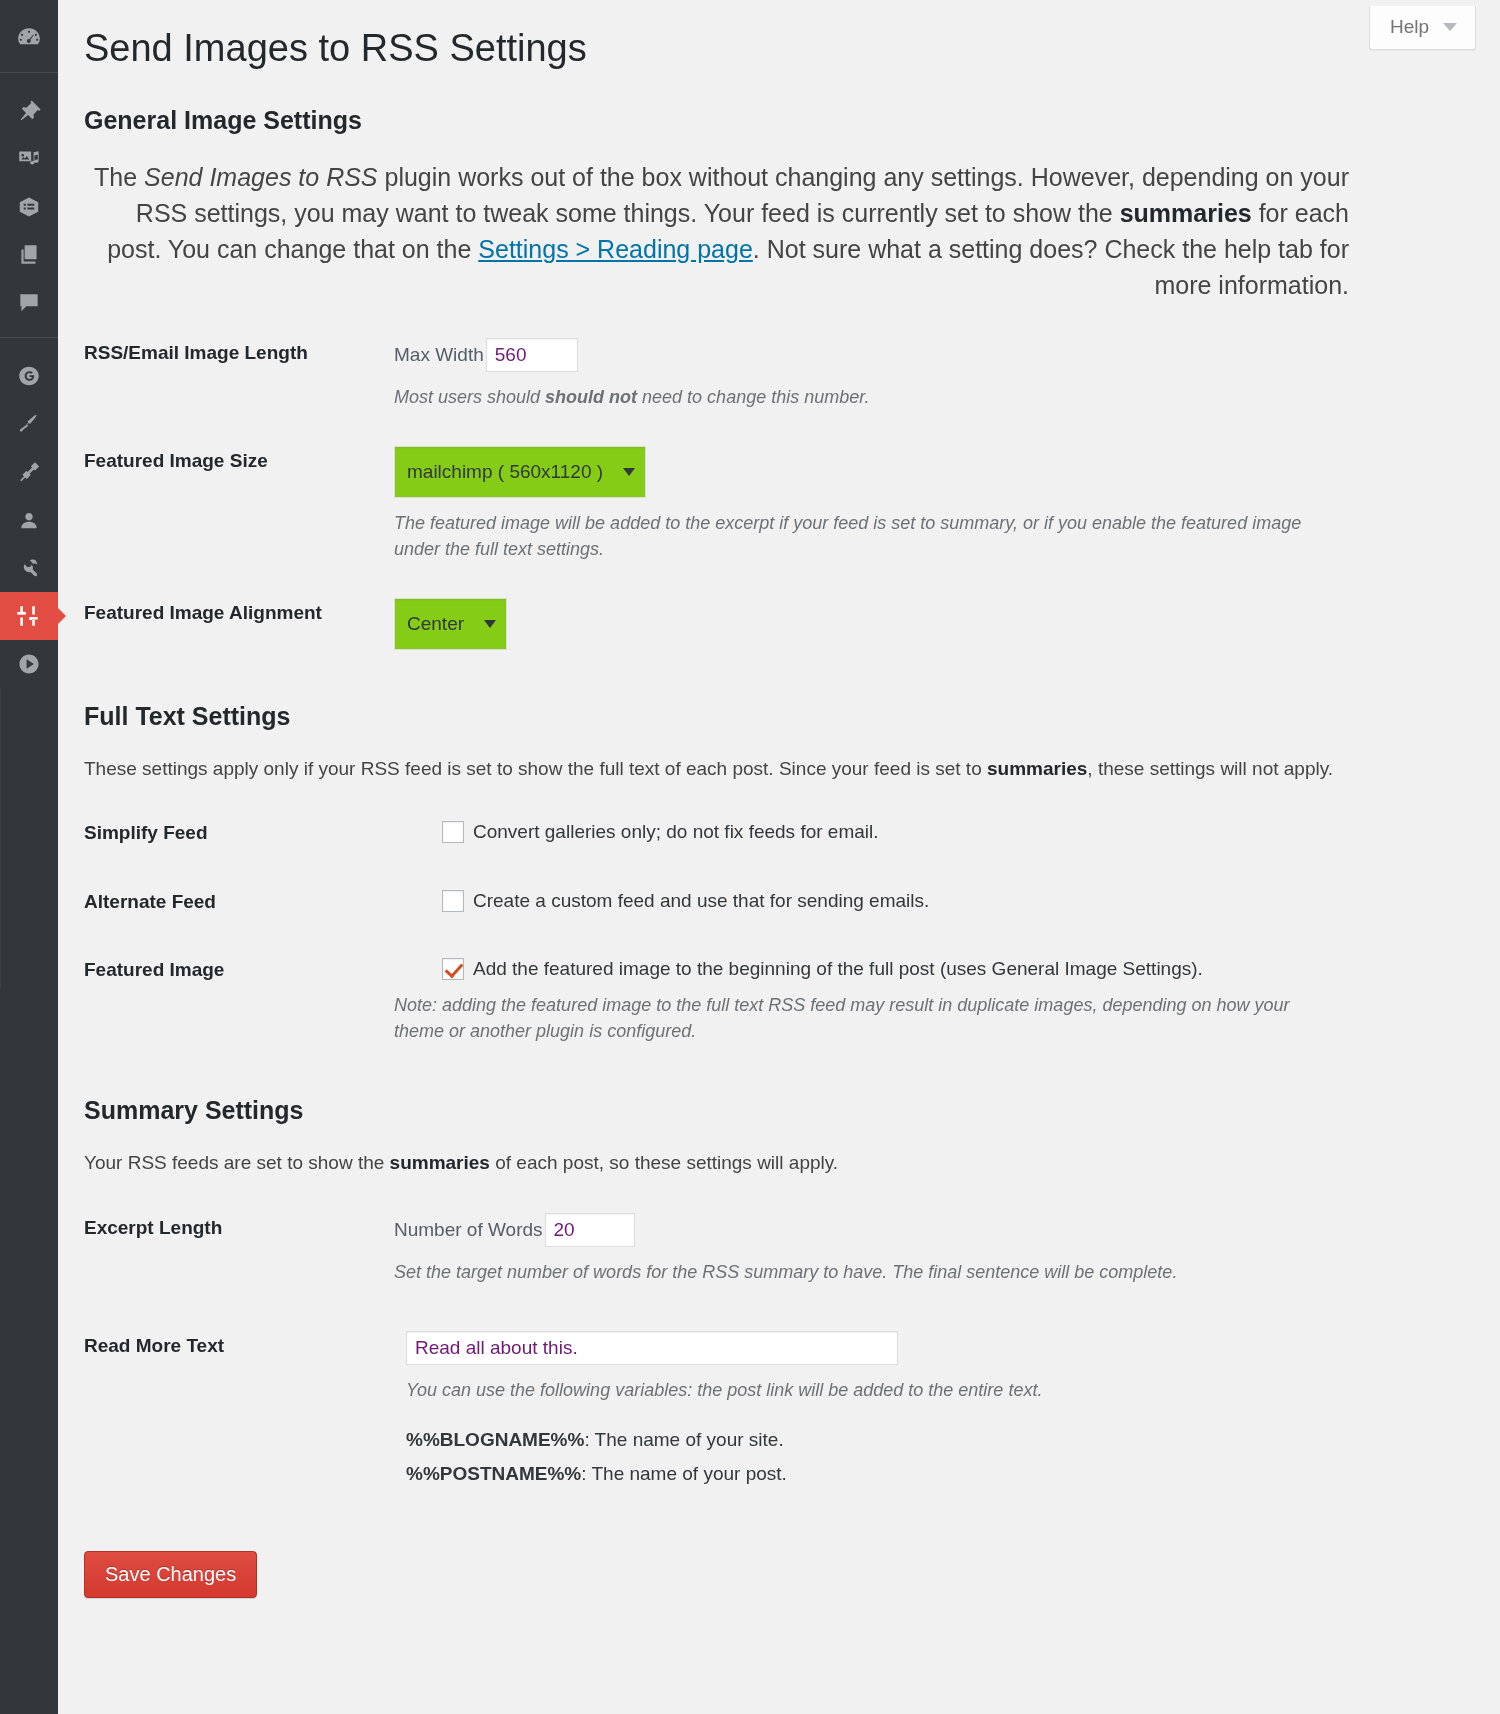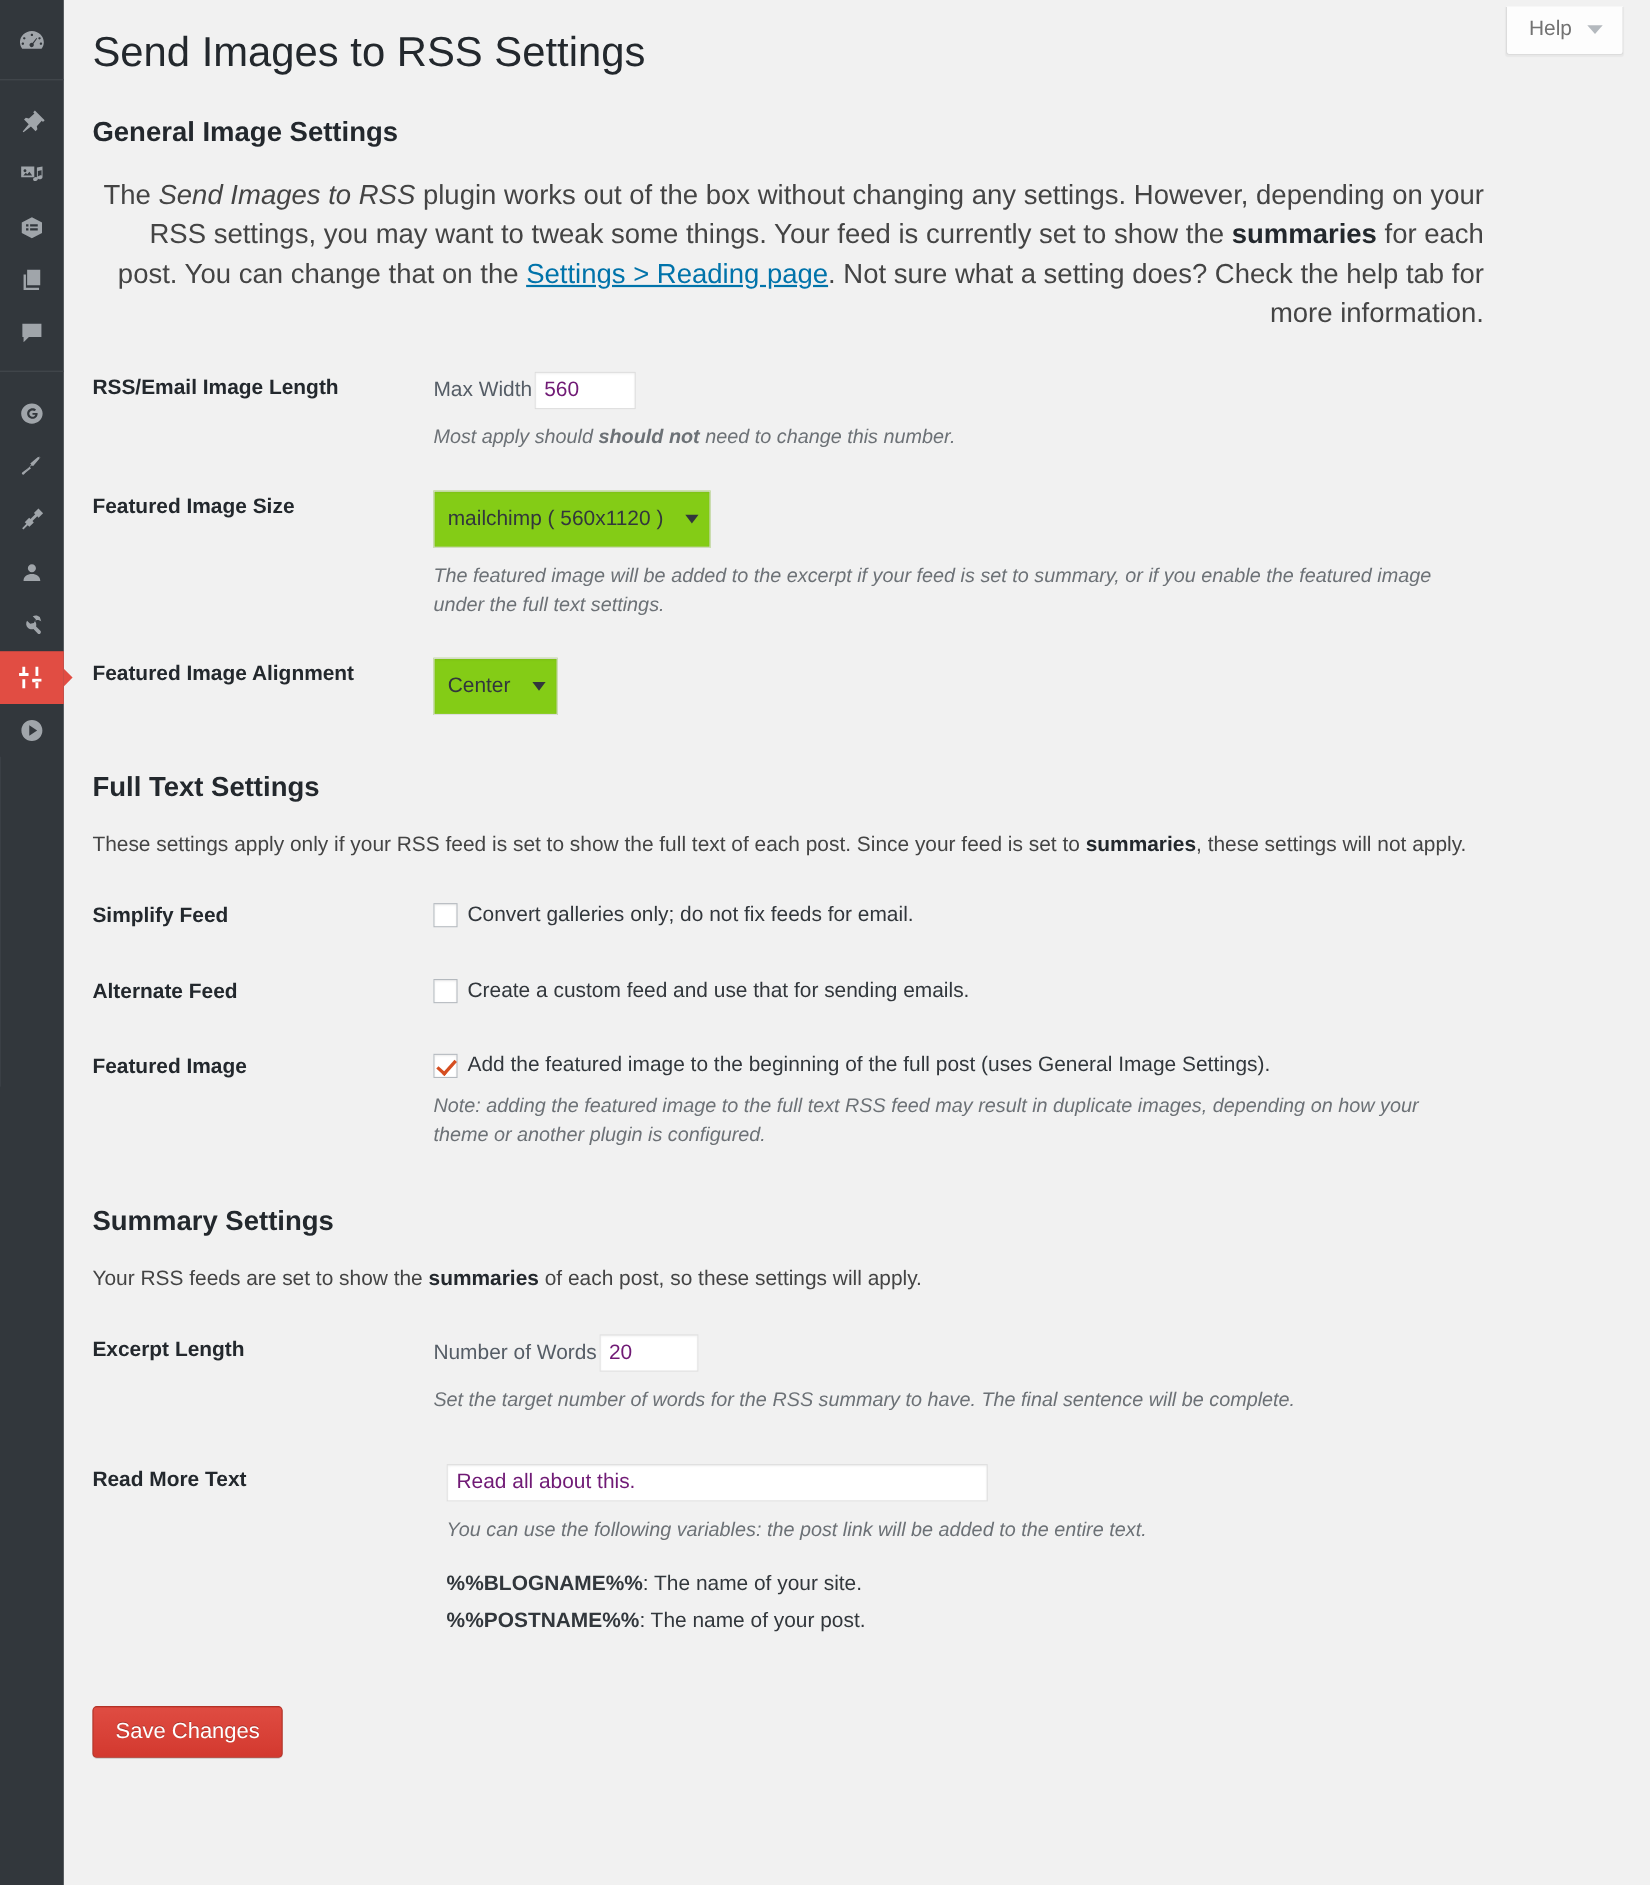--- a/index.html
+++ b/index.html
@@ -204,20 +204,21 @@
     max-width: 940px;
   }
   p.desc b { font-weight: 700; }
   p.desc.wide { max-width: 935px; }
 
   
   .check-line {
     display: flex;
     align-items: flex-start;
     gap: 9px;
+    margin-left: 48px;
   }
   .cbox {
     flex: 0 0 auto;
     width: 22px; height: 22px;
     background: #fff;
     border: 1px solid #b4b9be;
     box-shadow: inset 0 1px 2px rgba(0,0,0,.08);
     position: relative;
     margin-top: 3px;
     cursor: pointer;
@@ -402,21 +403,21 @@
 
       <p class="intro"><span>The </span><em>Send Images to RSS</em><span> plugin works out of the box without changing any settings. However, depending on your RSS settings, you may want to tweak some things. Your feed is currently set to show the </span><b>summaries</b><span> for each post. You can change that on the </span><a class="inline-link" href="#">Settings &gt; Reading page</a><span>. Not sure what a setting does? Check the help tab for more information.</span></p>
 
       <div class="row">
         <div class="row-label">RSS/Email Image Length</div>
         <div class="row-field">
           <div class="inline-field">
             <span class="field-prefix">Max Width</span>
             <input class="text-input w-num" type="text" value="560" style="">
           </div>
-          <p class="desc"><span>Most apply should </span><b>should not</b><span> need to change this number.</span></p>
+          <p class="desc"><span>Most users should </span><b>should not</b><span> need to change this number.</span></p>
         </div>
       </div>
 
       <div class="row" style="margin-top:36px;">
         <div class="row-label">Featured Image Size</div>
         <div class="row-field">
           <div class="select-box">
             <span>mailchimp ( 560x1120 )</span>
             <span class="caret"></span>
           </div>

